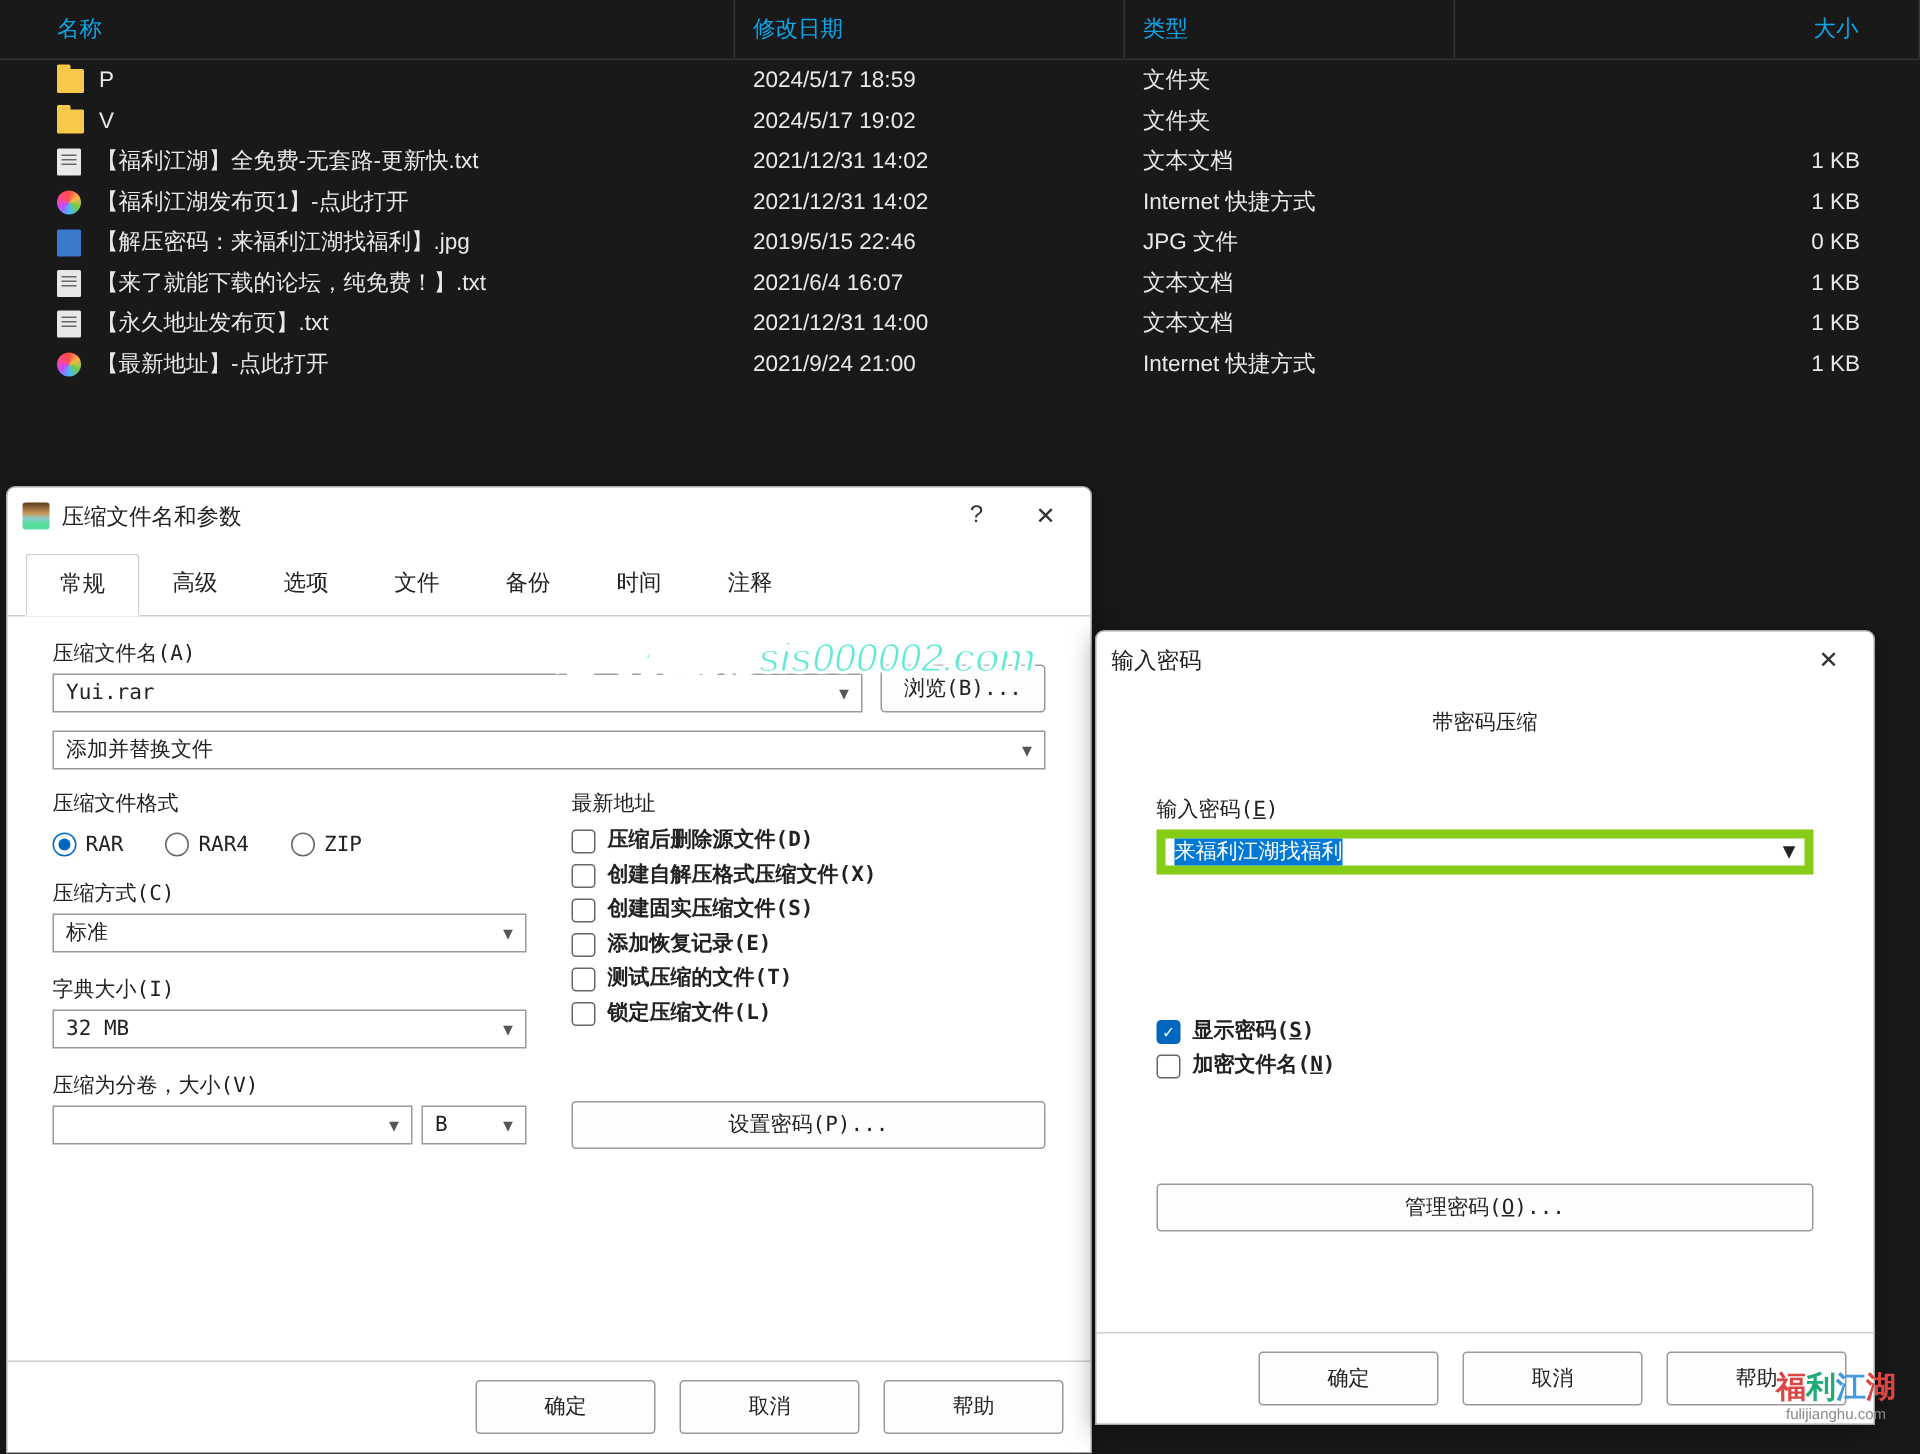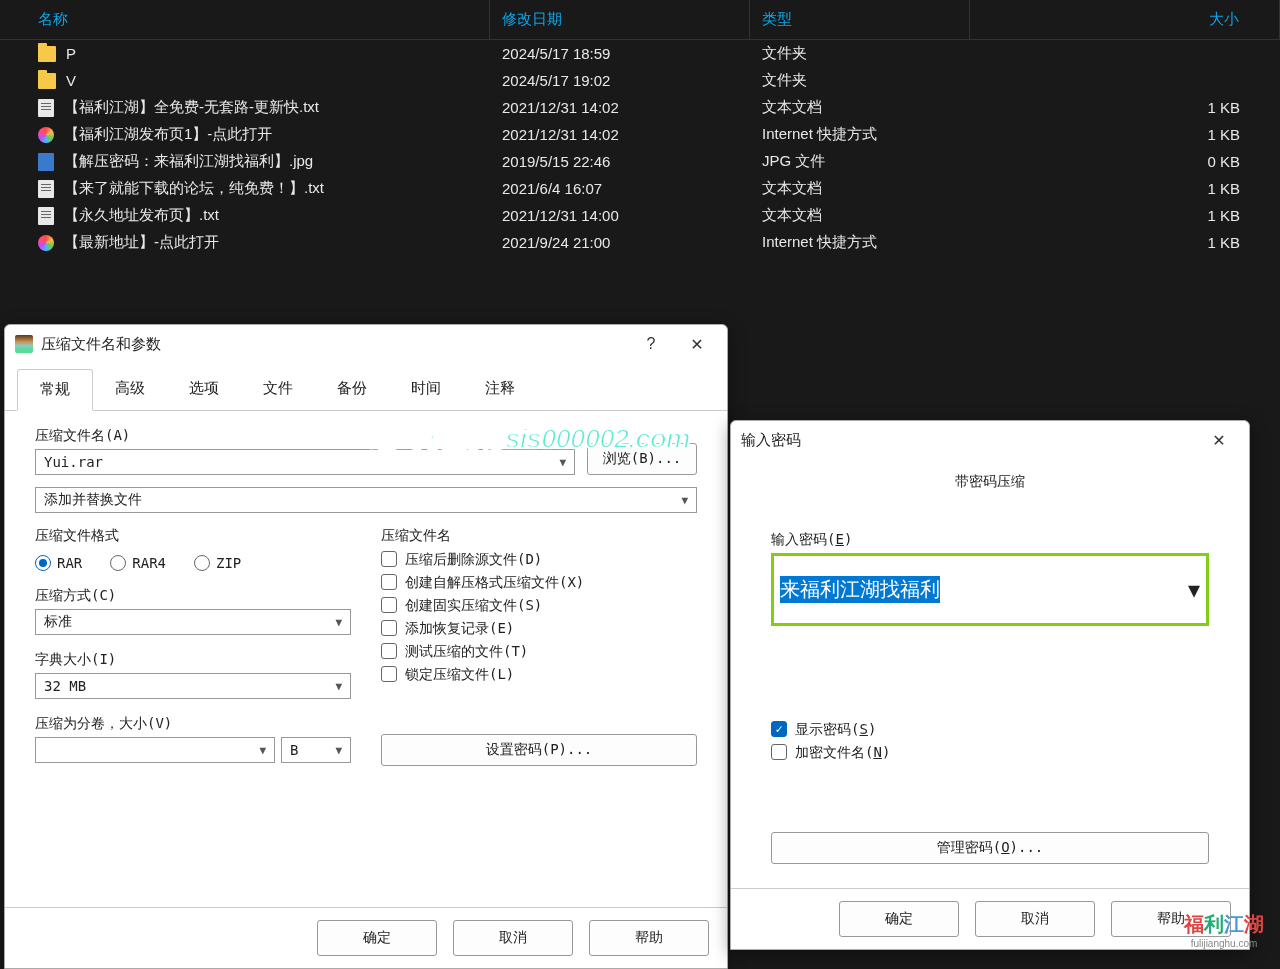--- a/index.html
+++ b/index.html
@@ -168,21 +168,21 @@
     .radio { display:flex; align-items:center; gap:6px;}
     .radio-circle {
       width:16px;height:16px;border:1px solid #666;border-radius:50%;
       display:flex;align-items:center;justify-content:center;
     }
     .radio.checked .radio-circle{ border-color:#0067c0;}
     .radio.checked .radio-dot {
       width:8px;height:8px;border-radius:50%;background:#0067c0;
     }
     
-    .check-row { display:flex; align-items:flex-start; gap:8px; margin:5px 0;}
+    .check-row { display:flex; align-items:flex-end; gap:8px; margin:5px 0;font-weight:bold;}
     .checkbox {
       width:16px; height:16px; border:1px solid #666; border-radius:3px;
       display:flex;align-items:center;justify-content:center;
       background:#fff;
     }
     .checkbox.checked { background:#0067c0; border-color:#0067c0;}
     .checkbox.checked::after { content:"✓"; color:#fff; font-size:12px; font-weight:bold;}
     
     .dlg-footer {
       position:absolute; bottom:0; left:0; right:0;
@@ -197,22 +197,22 @@
       left: 730px; top: 420px;
       width: 520px;
       height: 530px;
     }
     .pw-header-title{
       text-align:center; font-size:14px; margin:14px 0 40px;
       font-family: "SimSun", monospace;
     }
     .pw-body { padding: 0 40px; font-family: "SimSun", monospace;}
     .pw-input {
-      width:100%; border:3px solid #84cc16; 
-      padding:20px 6px; font-size:20px;
+      width:100%; border:6px solid #84cc16; 
+      padding:0 6px; font-size:14px;
       font-family: "SimSun", monospace;
       display:flex; justify-content:space-between; align-items:center;
     }
     .pw-input .val { background:#0078d4; color:#fff; padding:0 0;}
     
     .watermark {
       position:absolute;
       left:370px; top:420px;
       font-size:28px;
       font-weight:900;
@@ -410,21 +410,21 @@
             <span class="chevron">▼</span>
           </div>
           <div class="combo" style="width:70px;flex:none">
             <span>B</span>
             <span class="chevron">▼</span>
           </div>
         </div>
       </div>
 
       <div>
-        <span class="form-label">压缩文件名</span>
+        <span class="form-label">最新地址</span>
         <div id="archive-options" style="margin-top:6px;">
             <div class="check-row">
               <span class="checkbox"></span>
               <span>压缩后删除源文件(D)</span>
             </div>
             <div class="check-row">
               <span class="checkbox"></span>
               <span>创建自解压格式压缩文件(X)</span>
             </div>
             <div class="check-row">

